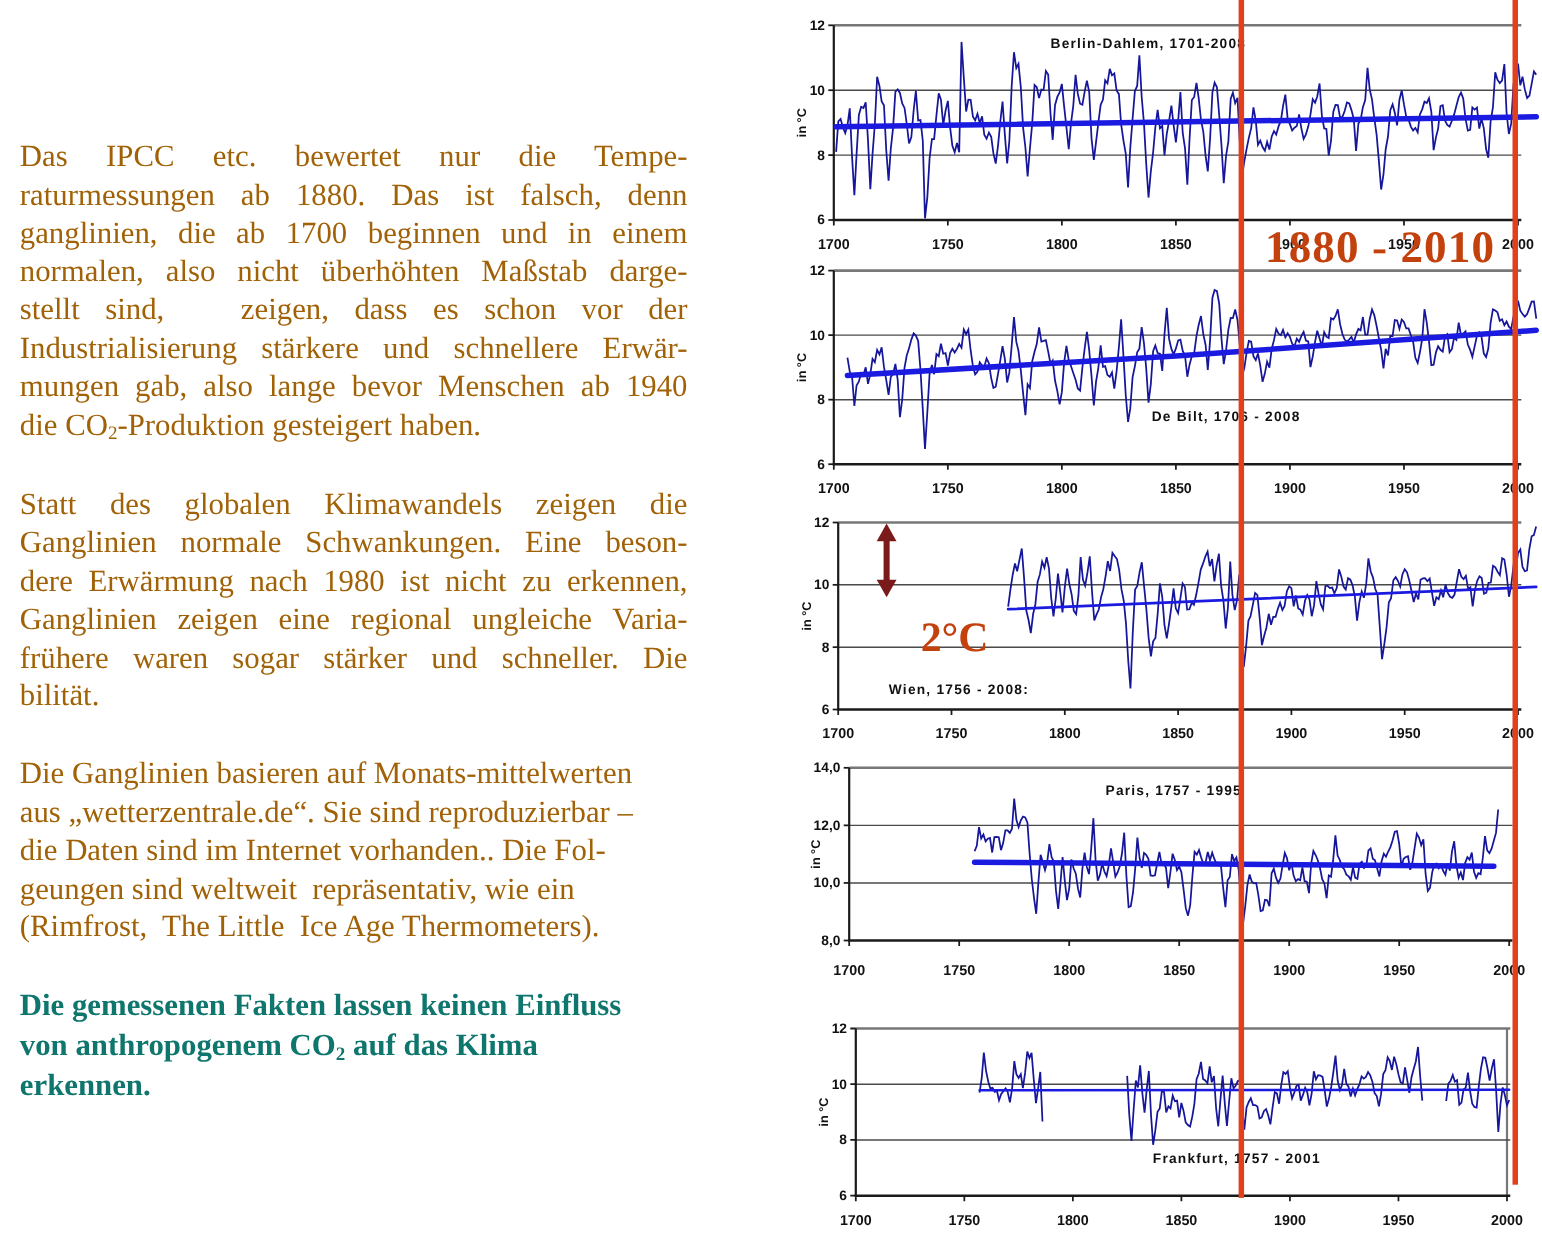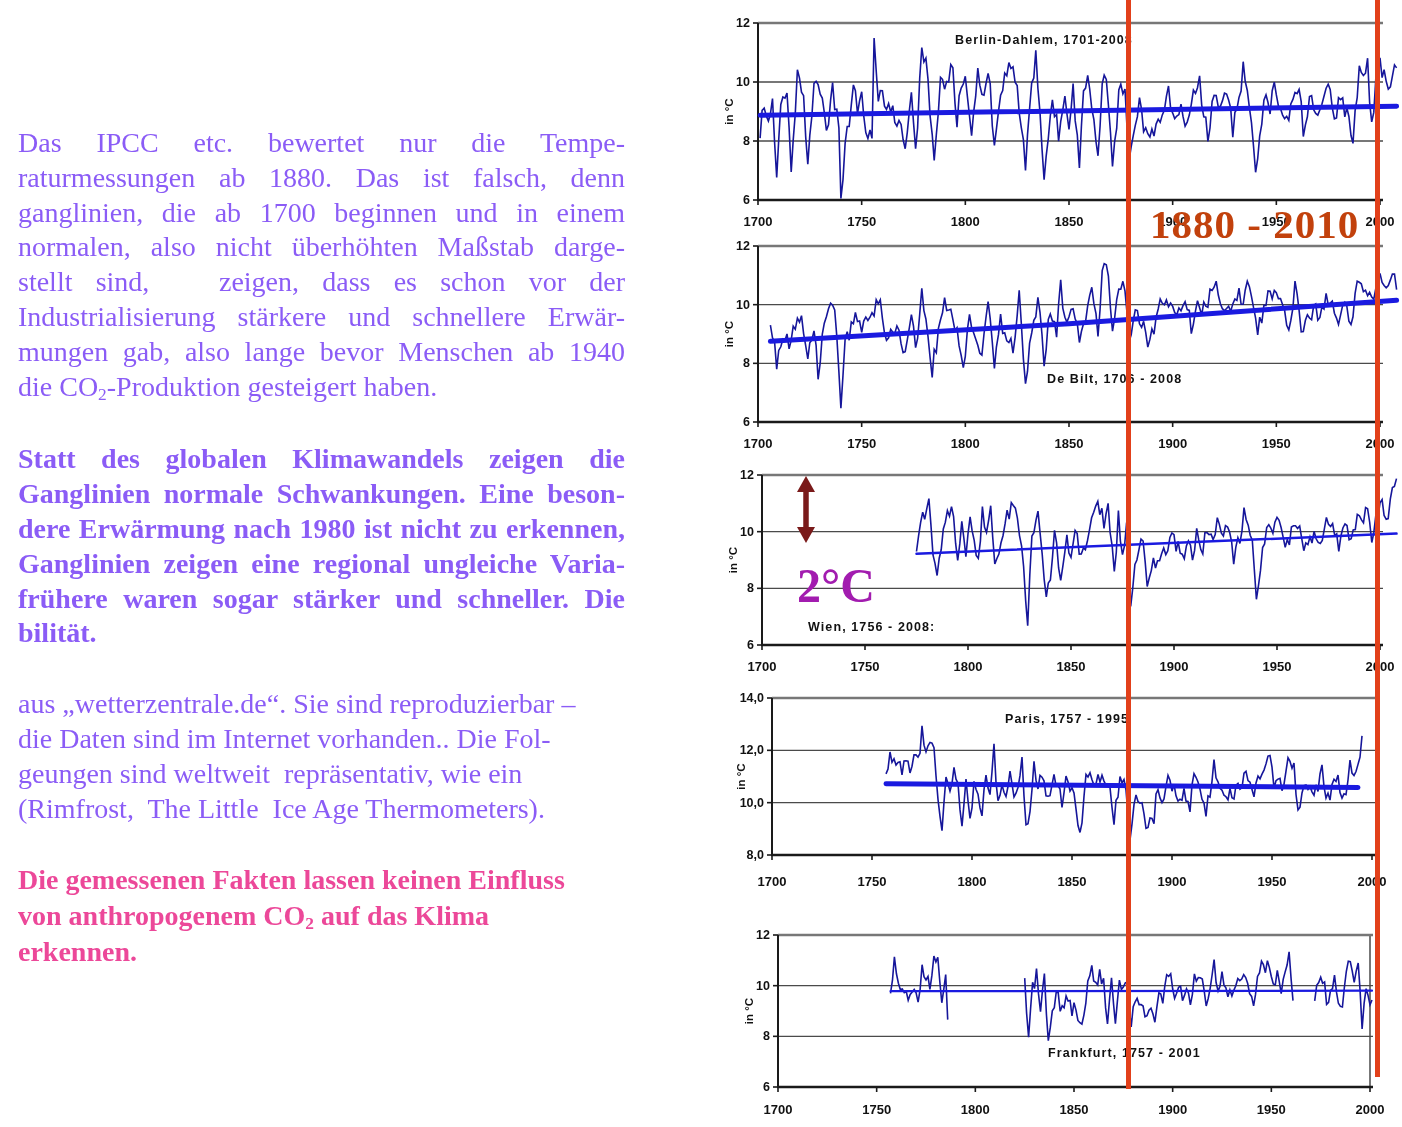--- a/index.html
+++ b/index.html
@@ -1,53 +1,54 @@
 <!DOCTYPE html>
 <html><head>
 <meta charset="utf-8">
 <style>
   html,body{margin:0;padding:0;background:#fff;}
   #page{position:relative;width:1402px;height:1127px;background:#ffffff;overflow:hidden;
         font-family:"Liberation Serif", serif;}
   #left-col{position:absolute;left:18px;top:126px;width:607px;}
   .para{margin:0;}
-  .tline{font-size:28px;line-height:34.8px;color:#8b5cf6;white-space:pre-wrap;}
+  .tline{font-size:28px;line-height:34.8px;color:#a16207;white-space:pre-wrap;}
   .tline.just{text-align:justify;text-align-last:justify;}
-  .p-red .tline{color:#ec4899;font-weight:bold;line-height:36px;}
+  .p-red .tline{color:#0f766e;font-weight:bold;line-height:36px;}
   sub.s2{font-size:0.62em;vertical-align:-0.25em;line-height:0;}
   #chart-layer{position:absolute;left:0;top:0;width:1402px;height:1127px;}
   .overlay{position:absolute;font-family:"Liberation Serif",serif;font-weight:bold;}
   #period-label{left:1150px;top:200px;font-size:41px;letter-spacing:1px;color:#c2410c;}
-  #twodeg-label{left:797px;top:558px;font-size:48px;color:#a21caf;}
+  #twodeg-label{left:837px;top:558px;font-size:38px;color:#c2410c;}
   svg text{font-family:"Liberation Sans",sans-serif;}
 </style>
 </head>
 <body>
 
 <div id="page">
   <div id="left-col">
       <div class="para">
         <div class="tline just">Das IPCC etc. bewertet nur die Tempe-</div>
         <div class="tline just">raturmessungen ab 1880. Das ist falsch, denn</div>
         <div class="tline just">ganglinien, die ab 1700 beginnen und in einem</div>
         <div class="tline just">normalen, also nicht überhöhten Maßstab darge-</div>
         <div class="tline just">stellt sind,   zeigen, dass es schon vor der</div>
         <div class="tline just">Industrialisierung stärkere und schnellere Erwär-</div>
         <div class="tline just">mungen gab, also lange bevor Menschen ab 1940</div>
         <div class="tline"><span>die CO</span><sub class="s2">2</sub><span>-Produktion gesteigert haben.</span></div>
       </div>
-      <div class="para" style="margin-top: 38px; font-weight: bold;">
+      <div class="para" style="margin-top: 38px;">
         <div class="tline just">Statt des globalen Klimawandels zeigen die</div>
         <div class="tline just">Ganglinien normale Schwankungen. Eine beson-</div>
         <div class="tline just">dere Erwärmung nach 1980 ist nicht zu erkennen,</div>
         <div class="tline just">Ganglinien zeigen eine regional ungleiche Varia-</div>
         <div class="tline just">frühere waren sogar stärker und schneller. Die</div>
         <div class="tline">bilität.</div>
       </div>
       <div class="para" style="margin-top: 36px;">
+        <div class="tline">Die Ganglinien basieren auf Monats-mittelwerten</div>
         <div class="tline">aus „wetterzentrale.de“. Sie sind reproduzierbar –</div>
         <div class="tline">die Daten sind im Internet vorhanden.. Die Fol-</div>
         <div class="tline">geungen sind weltweit  repräsentativ, wie ein</div>
         <div class="tline">(Rimfrost,  The Little  Ice Age Thermometers).</div>
       </div>
       <div class="para p-red" style="margin-top: 36px;">
         <div class="tline">Die gemessenen Fakten lassen keinen Einfluss</div>
         <div class="tline"><span>von anthropogenem CO</span><sub class="s2">2</sub><span> auf das Klima</span></div>
         <div class="tline">erkennen.</div>
       </div>

